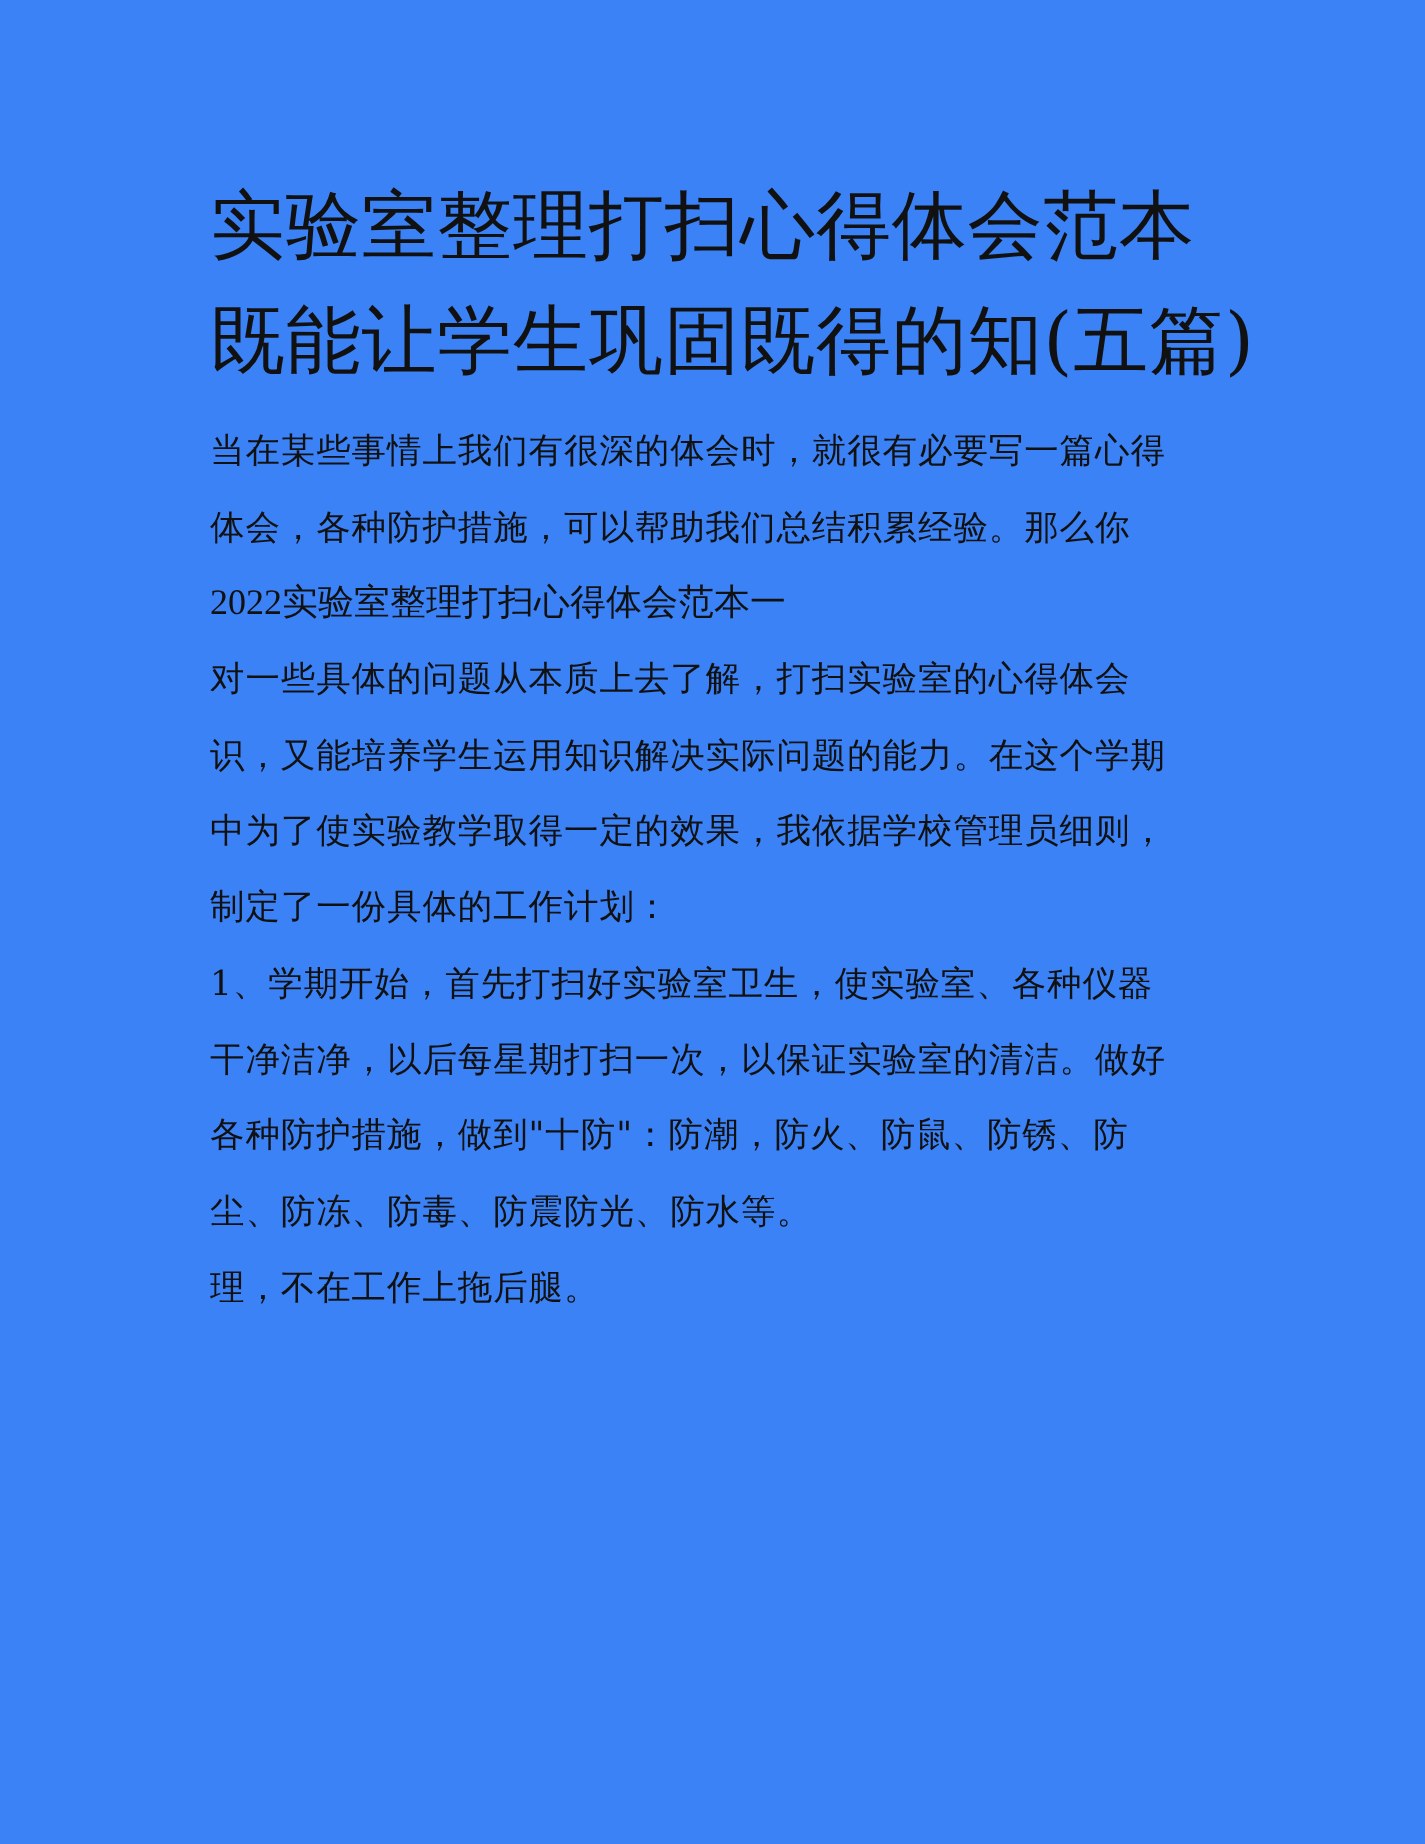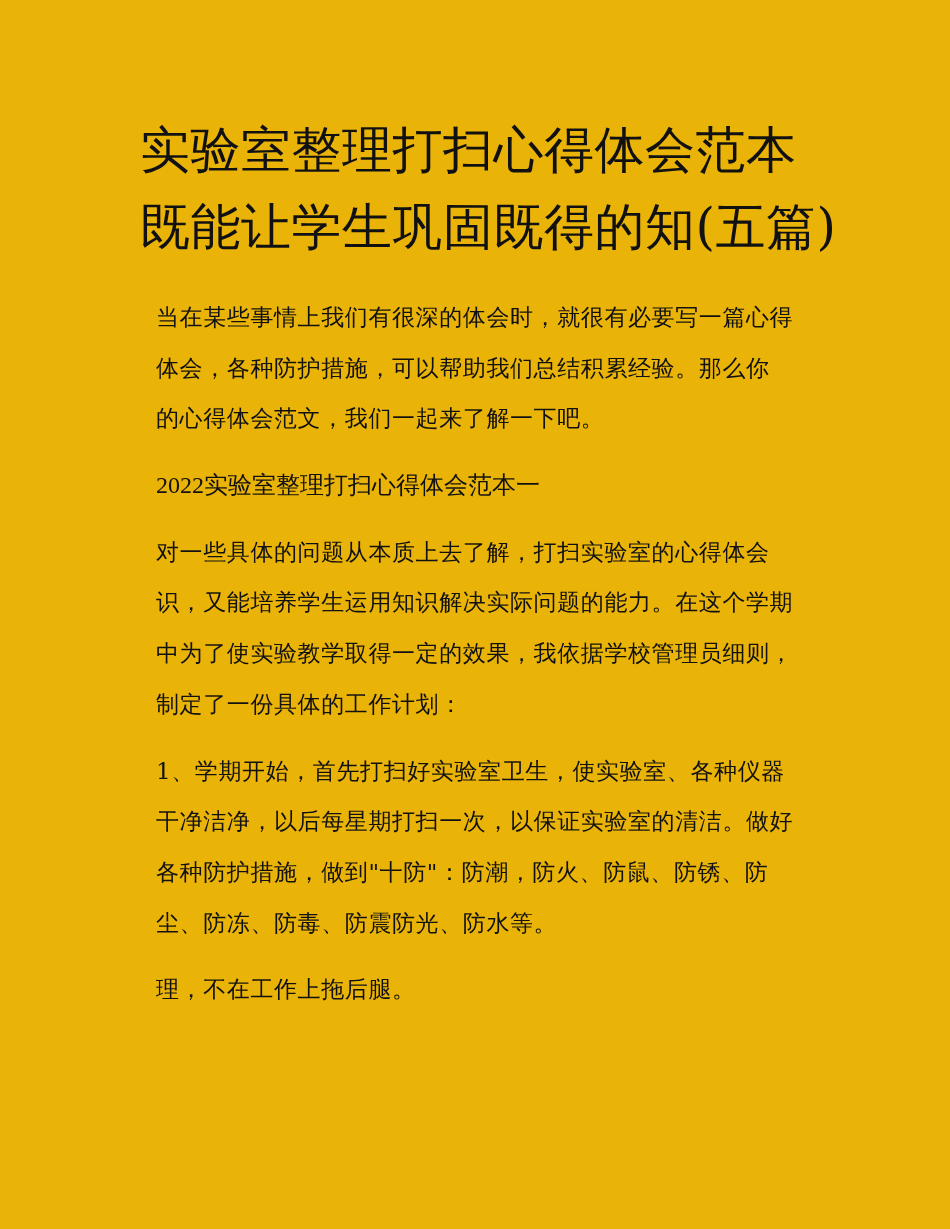--- a/index.html
+++ b/index.html
@@ -13,21 +13,21 @@
       position: relative;
       overflow: hidden;
       color: #111111;
       font-family: "DejaVu Serif", "Liberation Serif", serif;
     }
     .page {
       position: absolute;
       left: 0; top: 0;
       width: 950px;
       height: 1229px;
-      background: #eab308;
+      background: #3b82f6;
     }
     .title {
       position: absolute;
       left: 140px;
       top: 112px;
       width: 700px;
       margin: 0;
       font-weight: normal;
       font-size: 50px;
       line-height: 77px;
@@ -48,38 +48,37 @@
       font-size: 23px;
       white-space: nowrap;
       color: #111111;
       letter-spacing: 0.6px;
     }
     .line.heading {
       font-family: Liberation Serif, serif;
       font-size: 24px;
       letter-spacing: 0px;
     }
-    .para { margin: 16px; padding: 0; }
+    .para { margin: 0; padding: 0; }
   </style>
 </head>
 <body>
 
 <div class="page">
 
   <h1 class="title">
     <span>实验室整理打扫心得体会范本</span>
     <span>既能让学生巩固既得的知(五篇)</span>
   </h1>
 
   <div class="body">
 
     <div class="para">
       <span class="line">当在某些事情上我们有很深的体会时，就很有必要写一篇心得</span>
       <span class="line">体会，各种防护措施，可以帮助我们总结积累经验。那么你</span>
-      <span class="line">的心得体会范文，我们一起来了解一下吧。</span>
     </div>
 
     <div class="para">
       <span class="line heading">2022实验室整理打扫心得体会范本一</span>
     </div>
 
     <div class="para">
       <span class="line">对一些具体的问题从本质上去了解，打扫实验室的心得体会</span>
       <span class="line">识，又能培养学生运用知识解决实际问题的能力。在这个学期</span>
       <span class="line">中为了使实验教学取得一定的效果，我依据学校管理员细则，</span>

